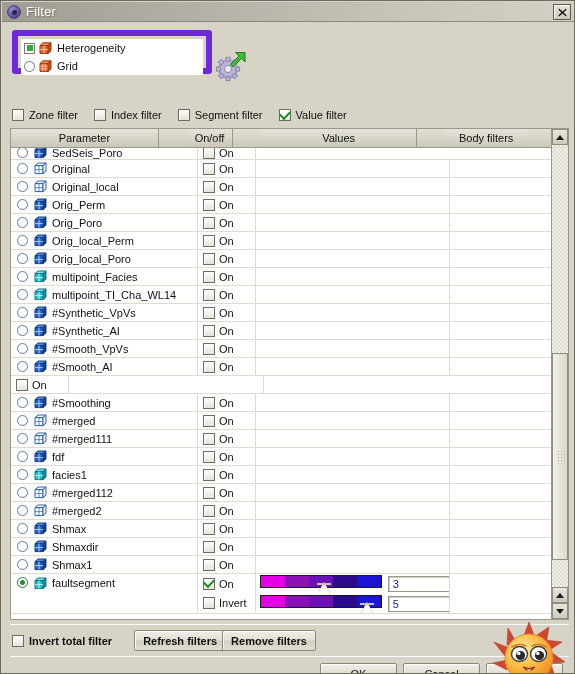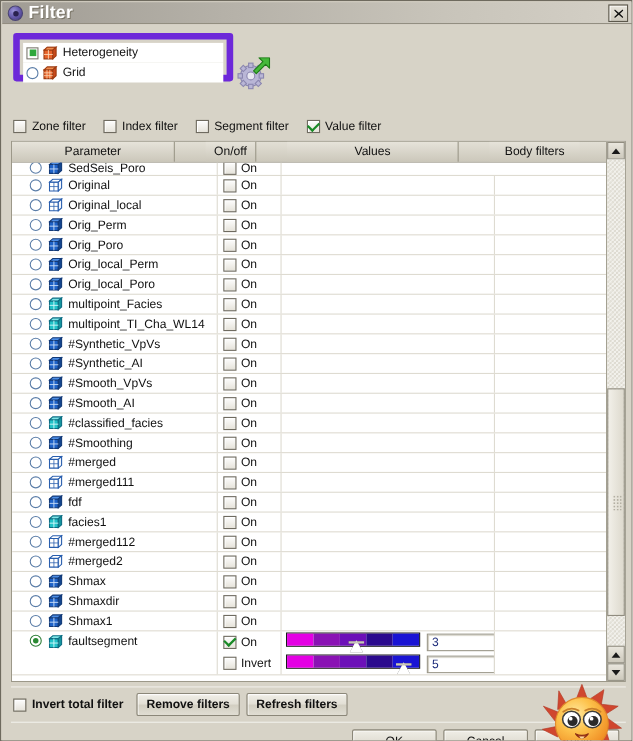--- a/index.html
+++ b/index.html
@@ -32,21 +32,21 @@
     background: radial-gradient(circle at 35% 32%, #9a93d8 0%, #6a5fb0 45%, #3f357a 100%);
     border: 1px solid #4a4375;
     position: relative; flex: none;
   }
   .title-icon::after {
     content: ""; position: absolute; left: 4px; top: 4px;
     width: 5px; height: 5px; border-radius: 50%;
     background: #2a2250;
   }
   .title-text {
-    font-size: 16px; font-weight: bold; color: #ffffff;
+    font-size: 13px; font-weight: normal; color: #ffffff;
     text-shadow: 1px 1px 0 #7b7668;
     letter-spacing: .2px;
   }
   .close-btn {
     position: absolute; right: 4px; top: 2px;
     width: 18px; height: 16px;
     background: linear-gradient(to bottom, #e8e5dc, #cdc9bd);
     border: 1px solid #5c584c;
     box-shadow: inset 1px 1px 0 #fff;
     display: flex; align-items: center; justify-content: center;
@@ -157,21 +157,21 @@
     display: flex; height: 18px;
     border-bottom: 1px solid #dedbd1;
   }
   .trow.tall { height: 40px; }
   .tc {
     border-right: 1px solid #dedbd1;
     display: flex; align-items: center;
     font-size: 11px; color: #111;
     overflow: hidden;
   }
-  .tc.c1 { width: 188px; padding-left: 16px; }
+  .tc.c1 { width: 188px; padding-left: 6px; }
   .tc.c2 { width: 58px; padding-left: 5px; }
   .tc.c3 { width: 195px; }
   .tc.c4 { width: 103px; border-right: none; }
   .rrad {
     width: 11px; height: 11px; flex: none; border-radius: 50%;
     background: #fff; border: 1px solid #5c7ea8;
     margin-right: 2px;
     display: flex; align-items: center; justify-content: center;
   }
   .rrad.sel { border-color: #2d7d36; }
@@ -657,32 +657,20 @@
             <div class="tc c2">
               <span class="onbox">
                 <span class="cbx"></span>
                 <span>On</span>
               </span>
             </div>
             <div class="tc c3"></div>
             <div class="tc c4"></div>
           </div>
           <div class="trow">
-            <div class="tc c1">
-              <span class="rrad"></span>
-              <span class="cube">
-                <svg width="14" height="13" viewBox="0 0 14 13">
-                  <polygon points="1,3.6 9,3.6 9,11.6 1,11.6" fill="#22c3c8" stroke="#0d6f84" stroke-width="1"></polygon>
-                  <polygon points="1,3.6 4,1 12,1 9,3.6" fill="#7fe6e8" stroke="#0d6f84" stroke-width="1"></polygon>
-                  <polygon points="9,3.6 12,1 12,9 9,11.6" fill="#15959e" stroke="#0d6f84" stroke-width="1"></polygon>
-                  <path d="M5,3.6 V11.6 M1,7.6 H9" stroke="#d8fbfd" stroke-width="0.8"></path>
-                </svg>
-              </span>
-              <span class="rowname">#classified_facies</span>
-            </div>
             <div class="tc c2">
               <span class="onbox">
                 <span class="cbx"></span>
                 <span>On</span>
               </span>
             </div>
             <div class="tc c3"></div>
             <div class="tc c4"></div>
           </div>
           <div class="trow">
@@ -977,22 +965,22 @@
           </div>
       </div>
     </div>
 
     <div class="sep" style="top:602px;"></div>
     <div class="sep" style="top:634px;"></div>
 
     <div class="bottomrow">
       <div class="cbx"></div>
       <div class="cbx-label">Invert total filter</div>
+      <div class="btn" style="margin-left:6px;">Refresh filters</div>
       <div class="btn" style="margin-left:-4px;">Remove filters</div>
-      <div class="btn" style="margin-left:6px;">Refresh filters</div>
     </div>
 
     <div class="dlgbtns">
       <div class="btn">OK</div>
       <div class="btn">Cancel</div>
       <div class="btn">Apply</div>
     </div>
 
     <div class="sun">
       <svg width="74" height="72" viewBox="0 0 74 72">

